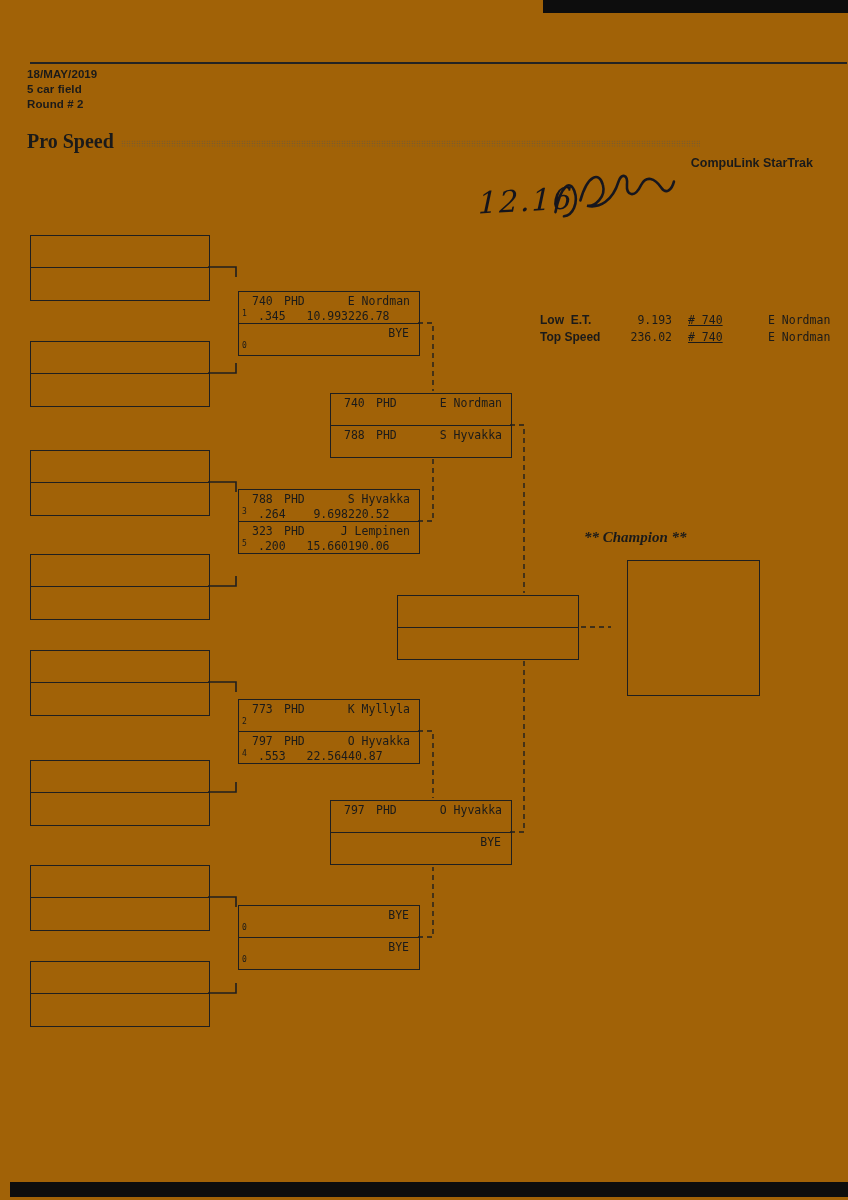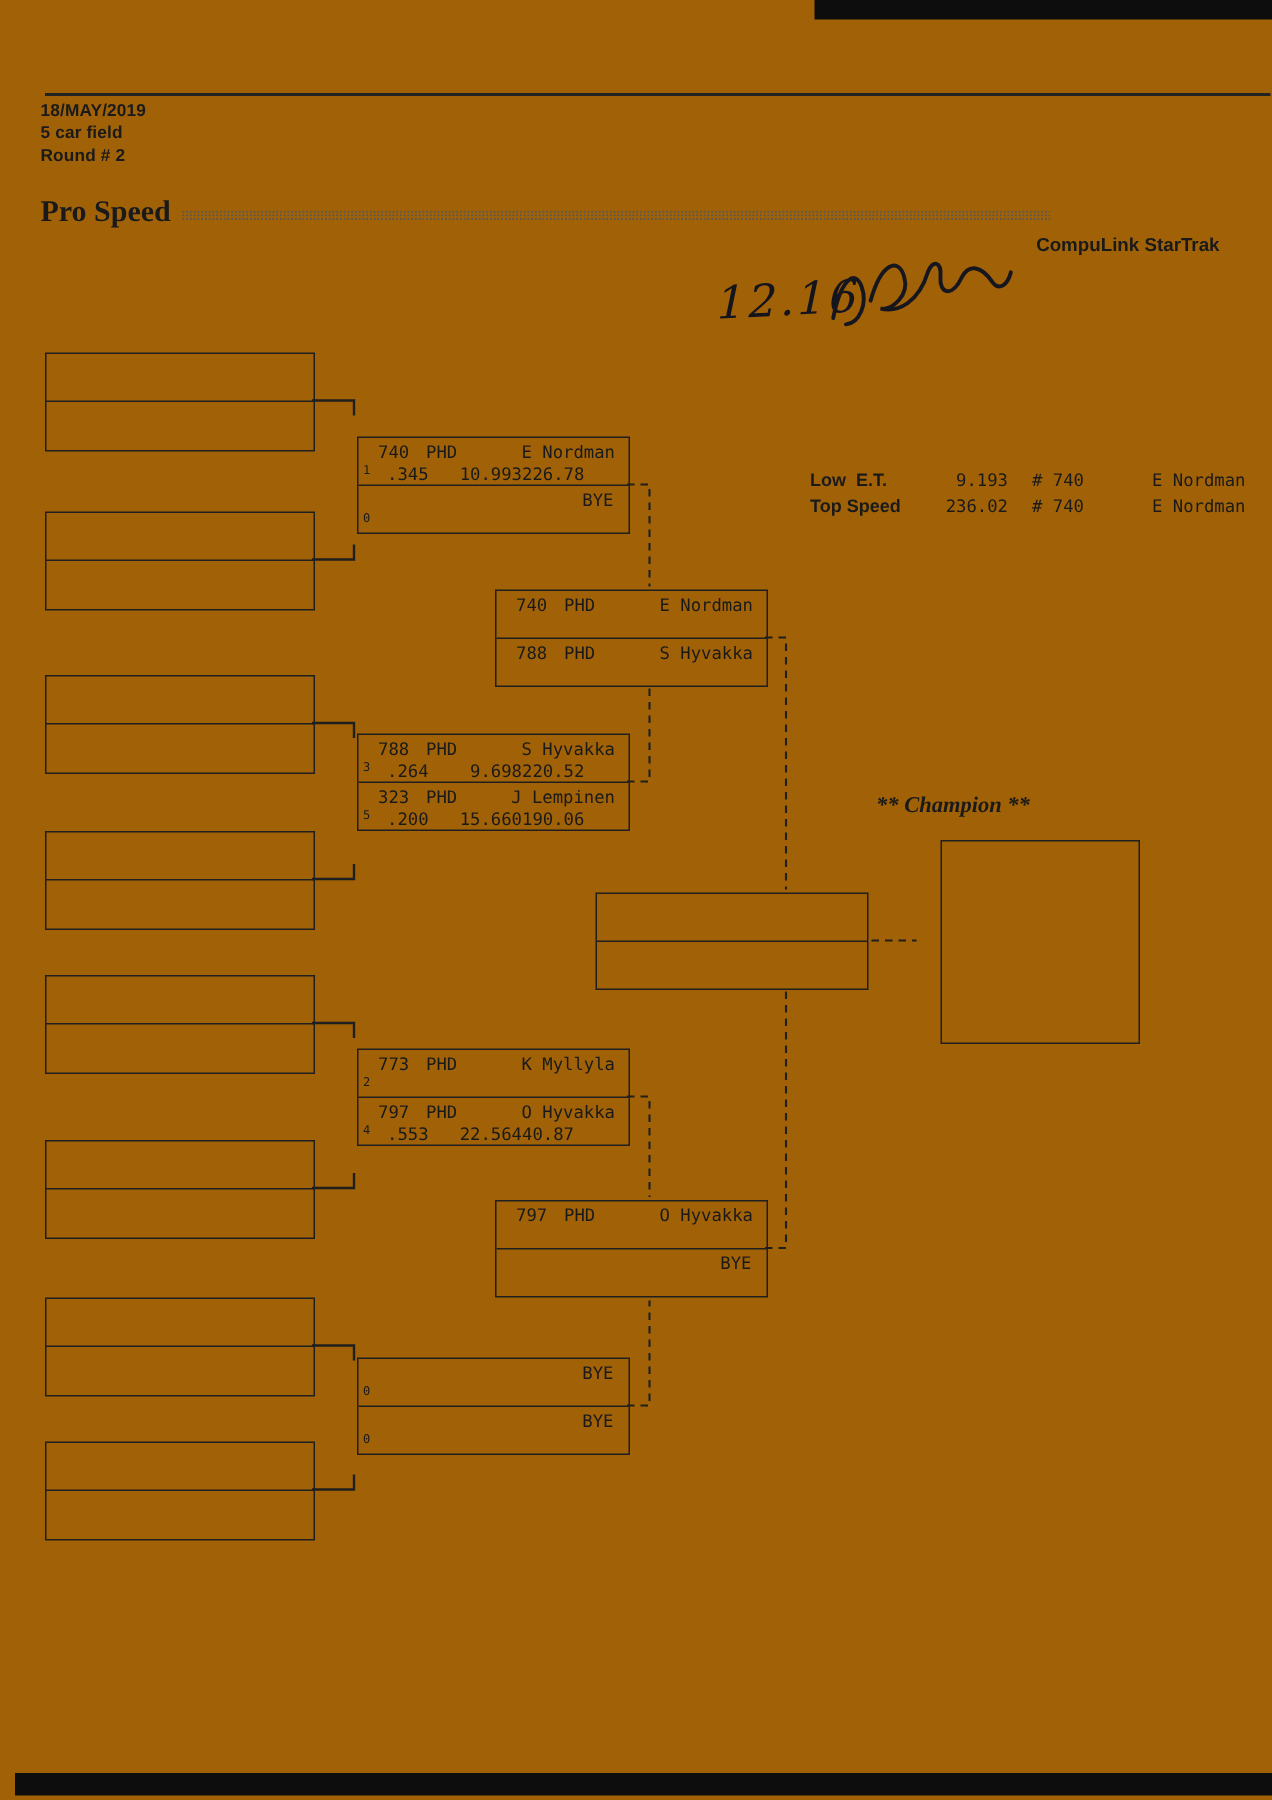--- a/index.html
+++ b/index.html
@@ -15,21 +15,21 @@
          background-image:radial-gradient(#555 .6px,transparent .8px);
          background-size:2.5px 2.4px;opacity:.9;}
   .brand{position:absolute;right:35px;top:156px;font:700 12.5px "Liberation Sans",sans-serif;}
   .handwriting{position:absolute;left:478px;top:183px;font:italic 400 30px "DejaVu Serif",serif;
                transform:rotate(-3deg) skewX(-4deg);letter-spacing:2px;color:#14141c;}
   .scribble{position:absolute;left:548px;top:170px;transform:rotate(-6deg);}
   .stats{position:absolute;left:540px;top:313px;}
   .srow{display:flex;height:17px;align-items:flex-start;}
   .slabel{width:78px;font:700 12px "Liberation Sans",sans-serif;white-space:pre;}
   .sval{width:54px;text-align:right;font:11.5px "DejaVu Sans Mono",monospace;}
-  .scar{width:76px;padding-left:16px;font:11.5px "DejaVu Sans Mono",monospace;}
+  .scar{width:76px;padding-left:16px;font:11.5px "DejaVu Sans Mono",monospace;text-decoration:underline;}
   .snm{padding-left:4px;font:11.5px "DejaVu Sans Mono",monospace;}
   .ebox{position:absolute;left:30px;width:178px;height:64px;border:1.5px solid #1f1f1f;}
   .ebox::after{content:"";position:absolute;left:-1px;right:-1px;top:30.5px;border-top:1.5px solid #1f1f1f;}
   .mbox{position:absolute;width:180px;border:1.5px solid #1f1f1f;font:11.5px "DejaVu Sans Mono",monospace;}
   .mhalf{position:relative;height:31px;}
   .mhalf.tophalf{border-bottom:1.5px solid #1f1f1f;}
   .line1{display:flex;padding:2px 9px 0 13px;justify-content:flex-end;}
   .car{width:32px;}
   .cls{width:46px;}
   .nm{flex:1;text-align:right;}

